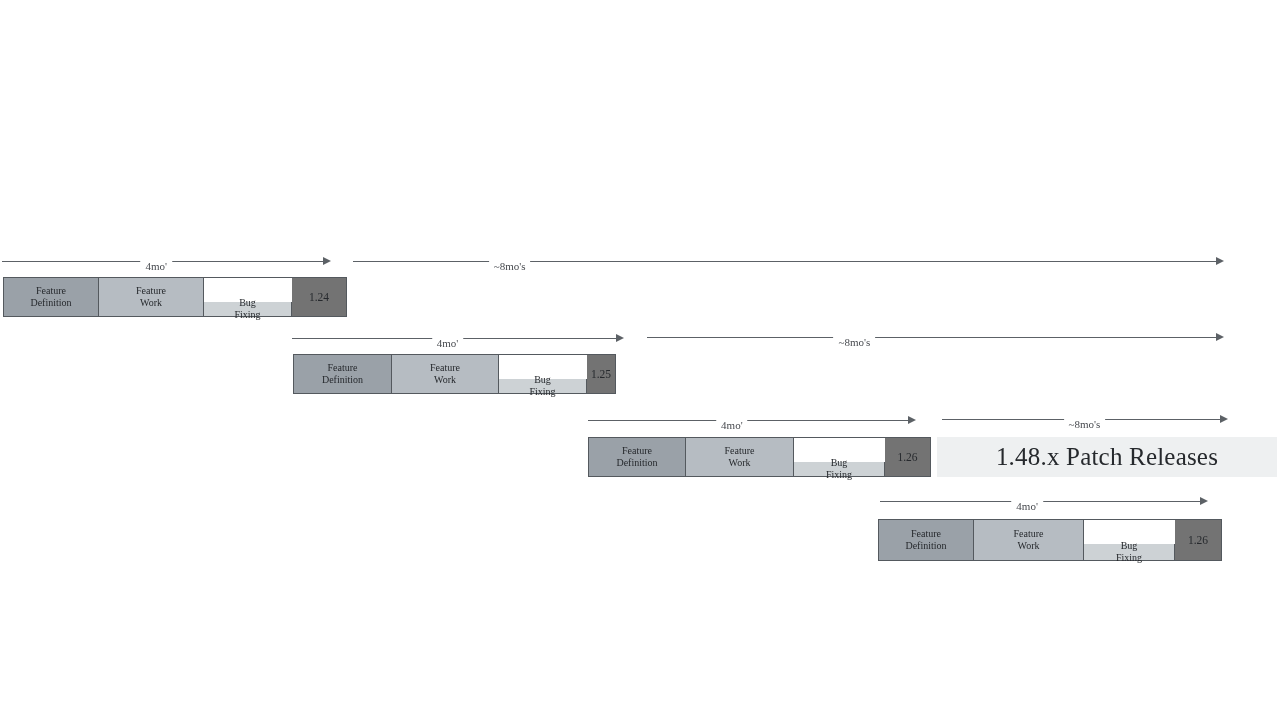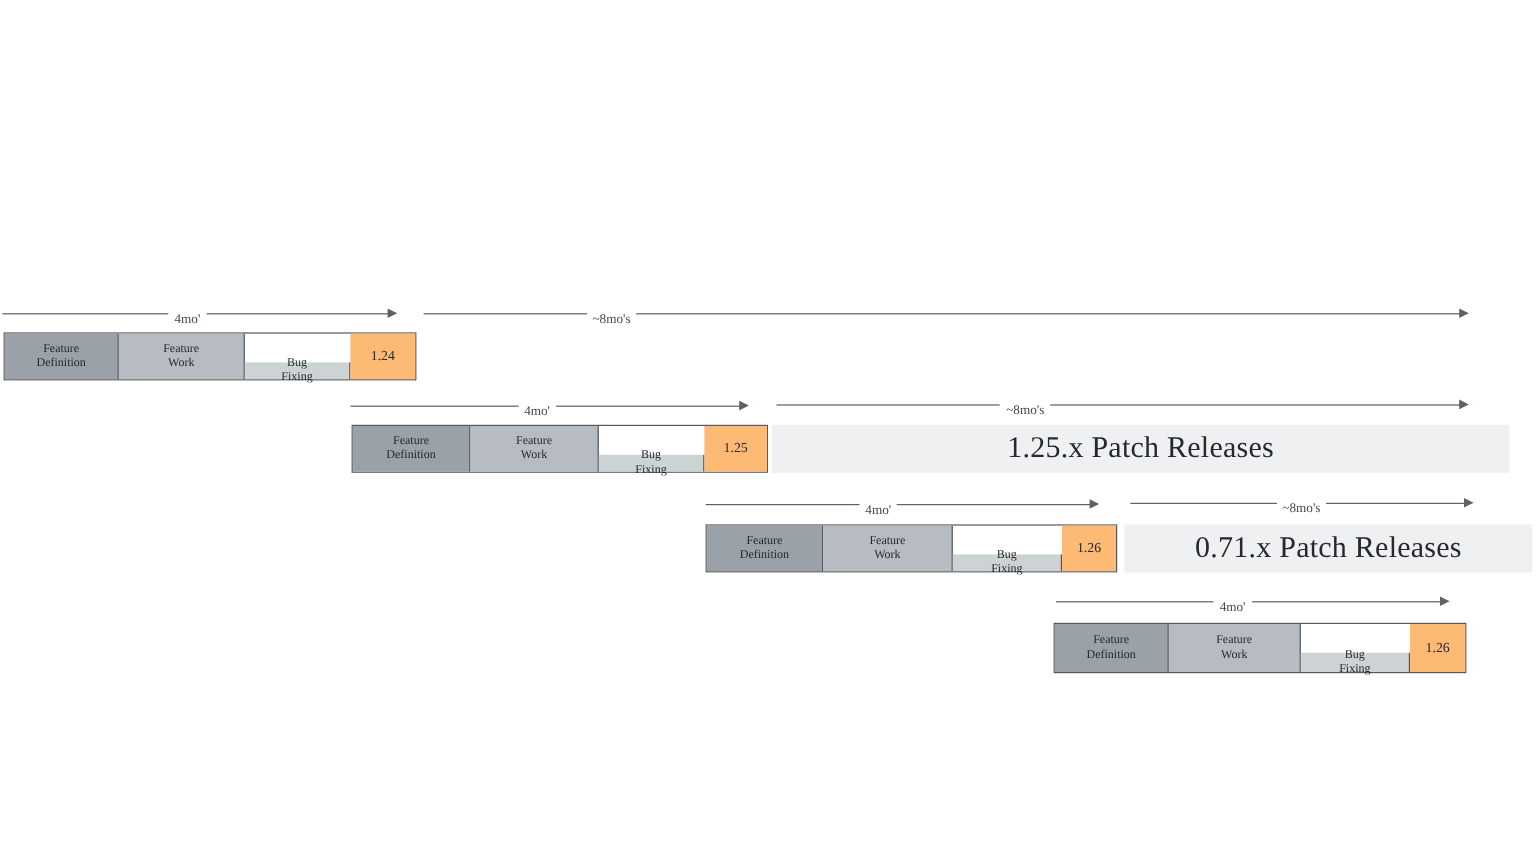--- a/index.html
+++ b/index.html
@@ -14,21 +14,21 @@
   }
   .cell{
     display:flex;align-items:center;justify-content:center;text-align:center;
     font-size:10px;line-height:1.25;color:#26292d;white-space:pre-line;
     border-right:1.6px solid #54595e;box-sizing:border-box;flex:none;
   }
   .cell:last-child{border-right:none;}
   .fd{background:#9aa1a8;}
   .fw{background:#b6bcc2;}
   .bf{background:#cdd2d5;margin-top:24px;}
-  .ver{background:#fdba74;font-size:11.5px;white-space:nowrap;}
+  .ver{background:#737373;font-size:11.5px;white-space:nowrap;}
   
   .bar{
     position:absolute;background:#eef0f1;display:flex;align-items:center;justify-content:center;
     font-size:25px;color:#26292d;letter-spacing:.2px;white-space:nowrap;
   }
   
   .arrow{position:absolute;height:0;}
   .arrow .ln{position:absolute;left:0;right:3px;top:0;border-top:1.5px solid #5c6166;}
   .arrow .hd{
     position:absolute;right:-1px;top:-3.8px;width:0;height:0;
@@ -74,44 +74,43 @@
     <div class="hd"></div>
     <span class="albl" style="left:36%">~8mo's</span>
   </div>
   <div class="grp" style="left:293px;top:354px;height:40px">
     <div class="cell fd" style="width:98px">Feature
 Definition</div>
     <div class="cell fw" style="width:107px">Feature
 Work</div>
     <div class="cell bf" style="width:88px">Bug
 Fixing</div>
-    <div class="cell ver" style="width:52px">1.25</div>
+    <div class="cell ver" style="width:28px">1.25</div>
   </div>
-  <div class="bar" style="left:643px;top:354px;width:615px;height:40px">1.25.x Patch Releases</div>
 
   <div class="arrow" style="left:588px;top:420px;width:327px">
     <div class="ln"></div>
     <div class="hd"></div>
     <span class="albl" style="left:44%">4mo'</span>
   </div>
   <div class="arrow" style="left:942px;top:419px;width:285px">
     <div class="ln"></div>
     <div class="hd"></div>
     <span class="albl" style="left:50%">~8mo's</span>
   </div>
   <div class="grp" style="left:588px;top:437px;height:40px">
     <div class="cell fd" style="width:97px">Feature
 Definition</div>
     <div class="cell fw" style="width:108px">Feature
 Work</div>
     <div class="cell bf" style="width:91px">Bug
 Fixing</div>
     <div class="cell ver" style="width:45px">1.26</div>
   </div>
-  <div class="bar" style="left:937px;top:437px;width:340px;height:40px">0.71.x Patch Releases</div>
+  <div class="bar" style="left:937px;top:437px;width:340px;height:40px">1.48.x Patch Releases</div>
 
   <div class="arrow" style="left:880px;top:501px;width:327px">
     <div class="ln"></div>
     <div class="hd"></div>
     <span class="albl" style="left:45%">4mo'</span>
   </div>
   <div class="grp" style="left:878px;top:519px;height:42px">
     <div class="cell fd" style="width:95px">Feature
 Definition</div>
     <div class="cell fw" style="width:110px">Feature

